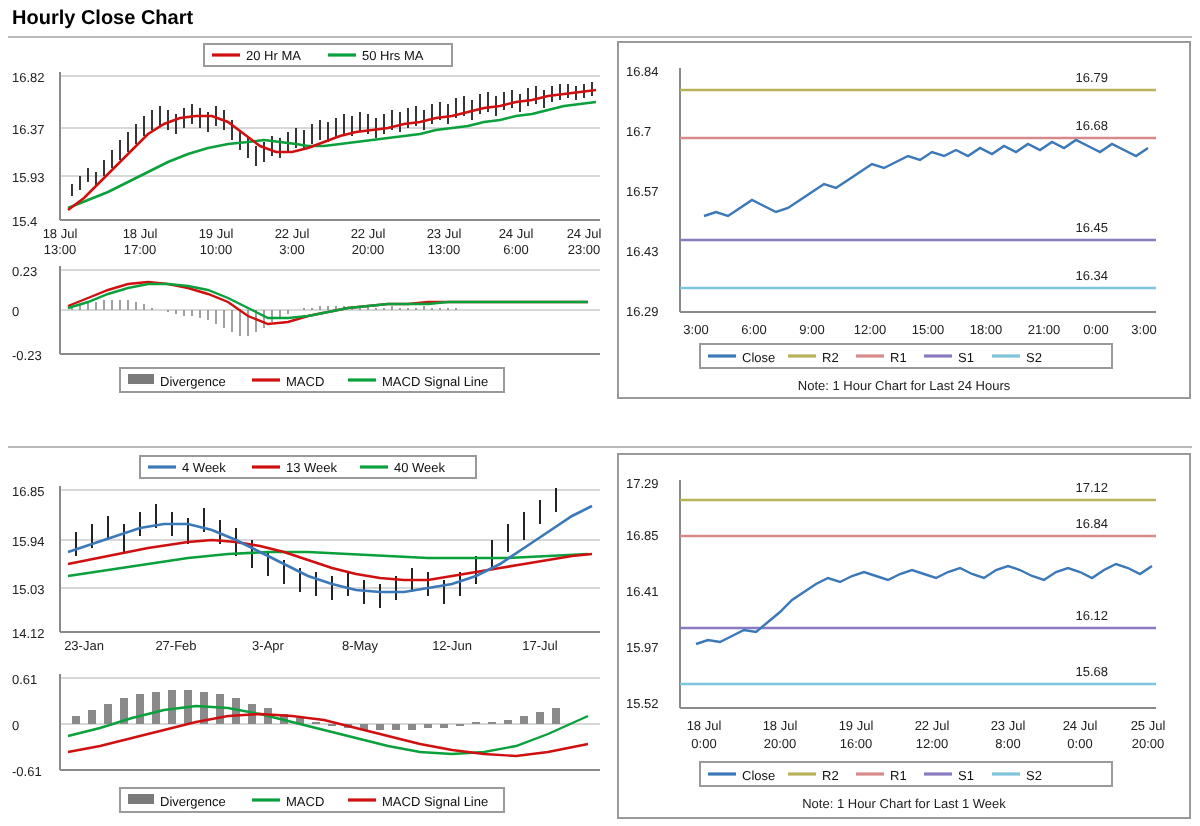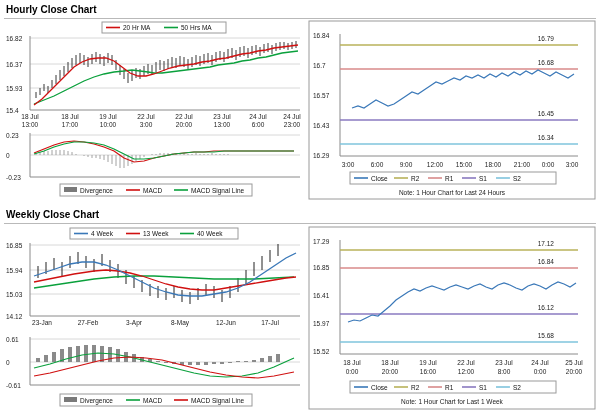--- a/index.html
+++ b/index.html
@@ -172,23 +172,20 @@
         <line x1="154" y1="158" x2="168" y2="158" stroke="#8a7ac0" stroke-width="1.6"></line>
         <text class="legend-text" x="171" y="161">S1</text>
         <line x1="188" y1="158" x2="202" y2="158" stroke="#7fc4dd" stroke-width="1.6"></line>
         <text class="legend-text" x="205" y="161">S2</text>
       </g>
 
       <text class="note" x="144" y="175" text-anchor="middle">Note: 1 Hour Chart for Last 24 Hours</text>
     </svg>
   </div>
 
-  <div class="panel" style="left:6px;top:209px;width:180px;height:12px;">
-    <div class="section-title">Weekly Close Chart</div>
-  </div>
   <div class="panel rule" style="left:4px;top:223px;width:592px;"></div>
 
   <div class="panel" style="left:4px;top:226px;">
     <svg width="300" height="108" viewBox="0 0 300 108">
 
       <g>
         <rect x="66" y="2" width="168" height="11" fill="#ffffff" stroke="#9a9a9a" stroke-width="1"></rect>
         <line x1="70" y1="7.5" x2="84" y2="7.5" stroke="#3a78b8" stroke-width="1.6"></line>
         <text class="legend-text" x="87" y="10">4 Week</text>
         <line x1="122" y1="7.5" x2="136" y2="7.5" stroke="#d01010" stroke-width="1.6"></line>

